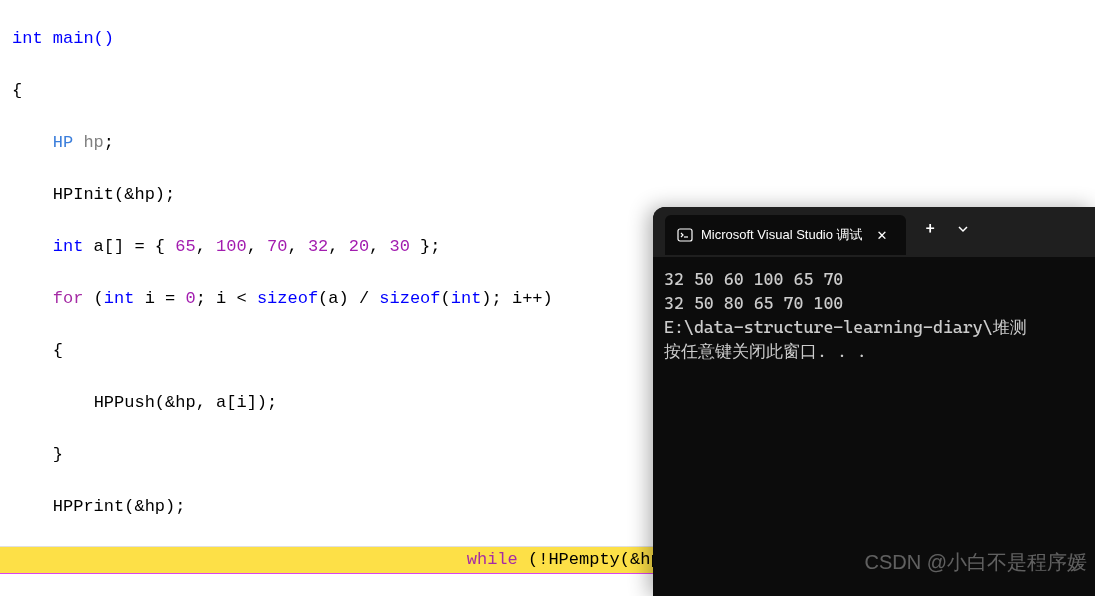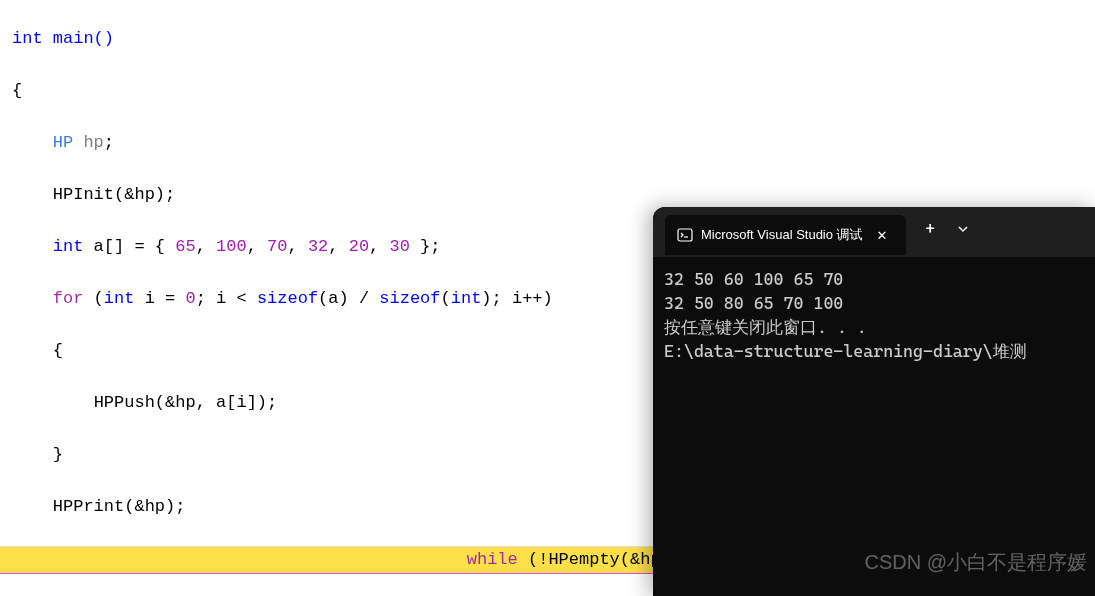--- a/index.html
+++ b/index.html
@@ -155,17 +155,17 @@
     <span class="terminal-newtab">+</span>
     <span class="terminal-menu">
       <svg width="12" height="12" viewBox="0 0 12 12">
           <path d="M2 4 L6 8 L10 4" stroke="#fff" stroke-width="1.5" fill="none"></path>
         </svg>
     </span>
   </div>
   <div class="terminal-body">
     <div>32 50 60 100 65 70</div>
     <div>32 50 80 65 70 100</div>
+    <div>E:\data-structure-learning-diary\堆测</div>
     <div>按任意键关闭此窗口. . .</div>
-    <div>E:\data-structure-learning-diary\堆测</div>
   </div>
   <div class="watermark">CSDN @小白不是程序媛</div>
 </div>
 
 </body></html>

